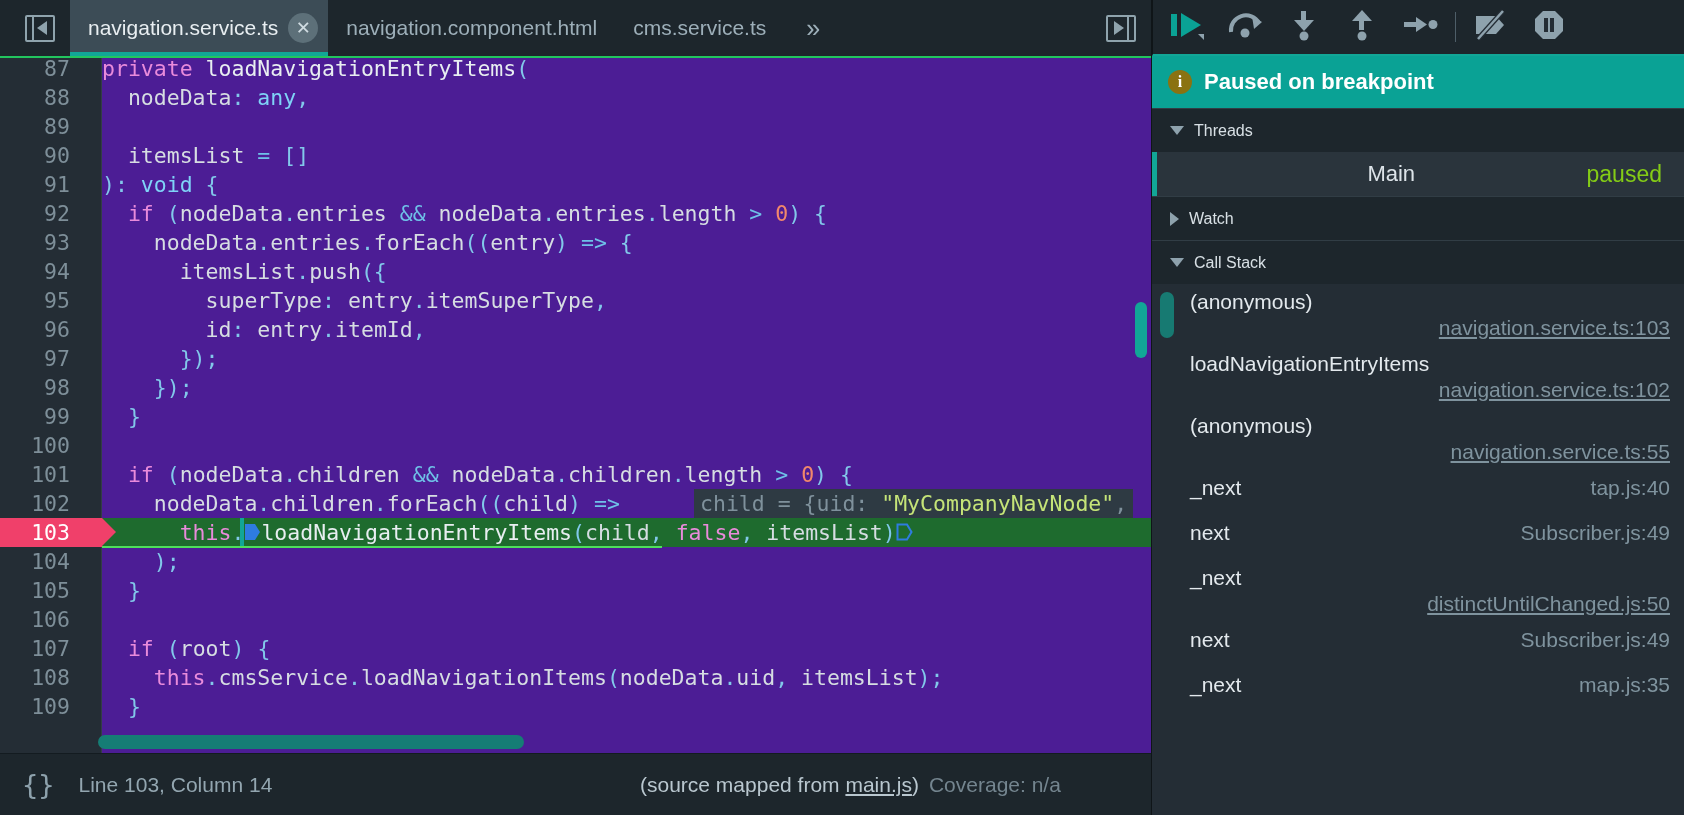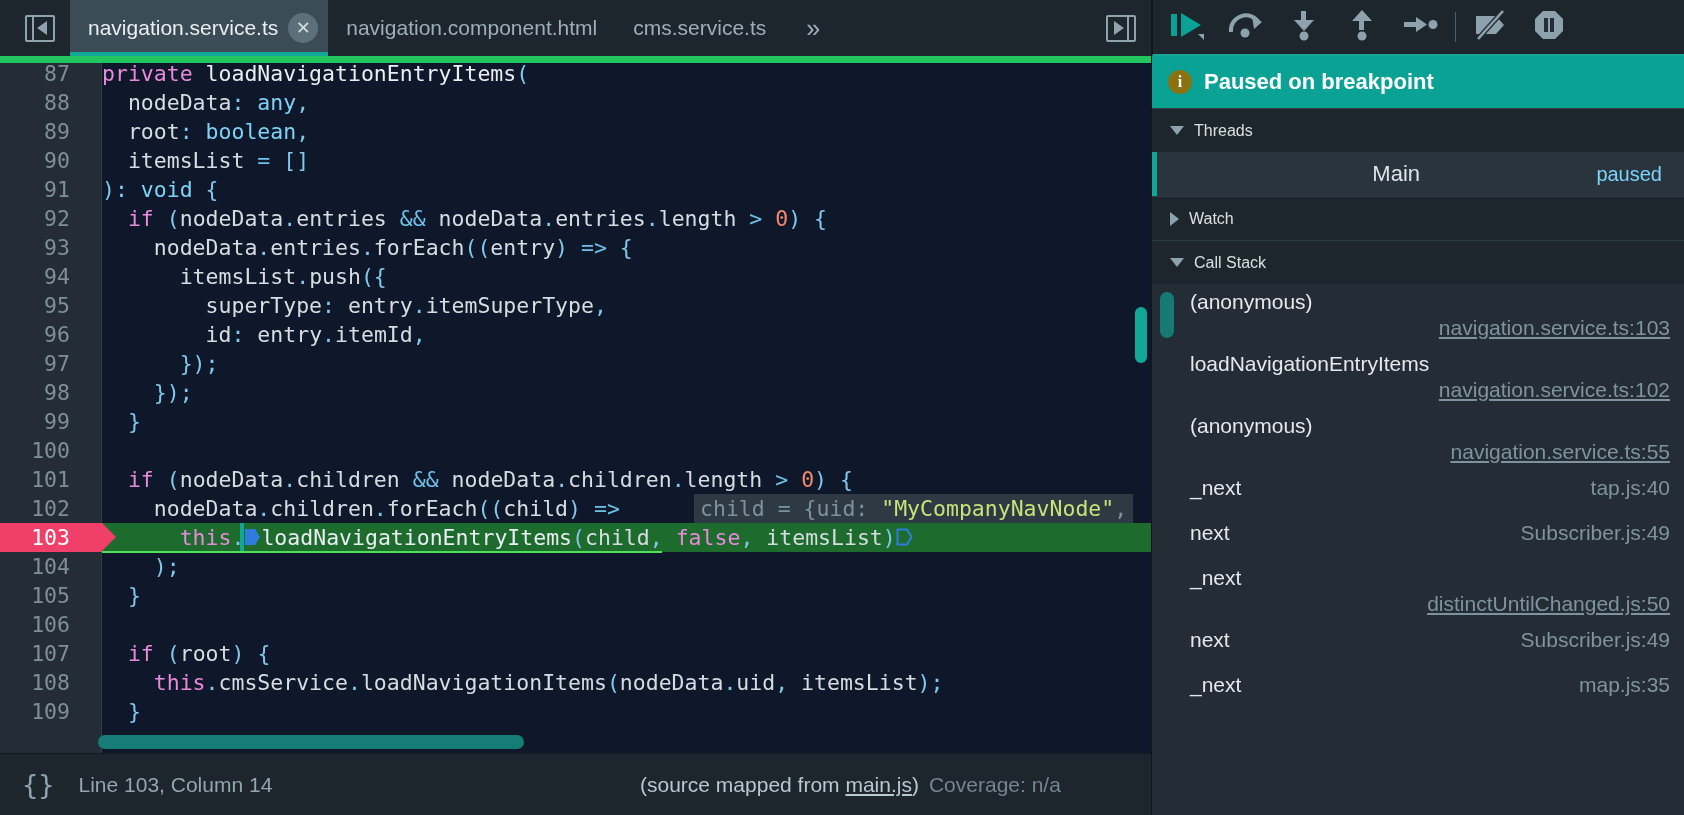--- a/index.html
+++ b/index.html
@@ -109,22 +109,22 @@
     color: #9dafb9;
     height: 56px;
   }
   .tabbar-spacer { flex: 1 1 auto; background: #1d262c; }
 
   
   #code-area {
     position: relative;
     flex: 1 1 auto;
     overflow: hidden;
-    background: #0f172a;
-    border-top: 7px solid #22c55e;
+    background: #4c1d95;
+    border-top: 2px solid #22c55e;
   }
   #code-scroll {
     position: absolute;
     top: -4px; left: 0; right: 0; bottom: 0;
     font-family: "DejaVu Sans Mono", monospace;
     font-size: 21.5px;
     line-height: 29px;
   }
   .gutter-bg {
     position: absolute; top: 0; bottom: 0; left: 0;
@@ -351,21 +351,21 @@
     padding-left: 44px;
     padding-right: 22px;
     position: relative;
     background: #2a343c;
   }
   .thread-row .sel {
     position: absolute; left: 0; top: 0; bottom: 0;
     width: 5px; background: #12a697;
   }
   .thread-name { color: #dde4e9; font-size: 22px; flex: 1 1 auto; text-align: center; }
-  .thread-state { color: #7dd3fc; font-size: 20px; }
+  .thread-state { color: #84cc16; font-size: 23px; }
 
   #callstack-list {
     flex: 1 1 auto;
     overflow: hidden;
     position: relative;
     background: #242d35;
   }
   .frame {
     padding: 6px 14px 6px 38px;
     position: relative;
@@ -439,21 +439,20 @@
           <span class="code-text"><span class="kw">private</span> <span class="fn">loadNavigationEntryItems</span><span class="pun">(</span></span>
         </div>
 
         <div class="code-line">
           <span class="ln">88</span>
           <span class="code-text">  <span class="plain">nodeData</span><span class="pun">:</span> <span class="type">any</span><span class="pun">,</span></span>
         </div>
 
         <div class="code-line">
           <span class="ln">89</span>
-          <span class="code-text">  <span class="plain">root</span><span class="pun">:</span> <span class="type">boolean</span><span class="pun">,</span></span>
         </div>
 
         <div class="code-line">
           <span class="ln">90</span>
           <span class="code-text">  <span class="plain">itemsList</span> <span class="op">=</span> <span class="pun">[]</span></span>
         </div>
 
         <div class="code-line">
           <span class="ln">91</span>
           <span class="code-text"><span class="pun">)</span><span class="pun">:</span> <span class="type">void</span> <span class="pun">{</span></span>

